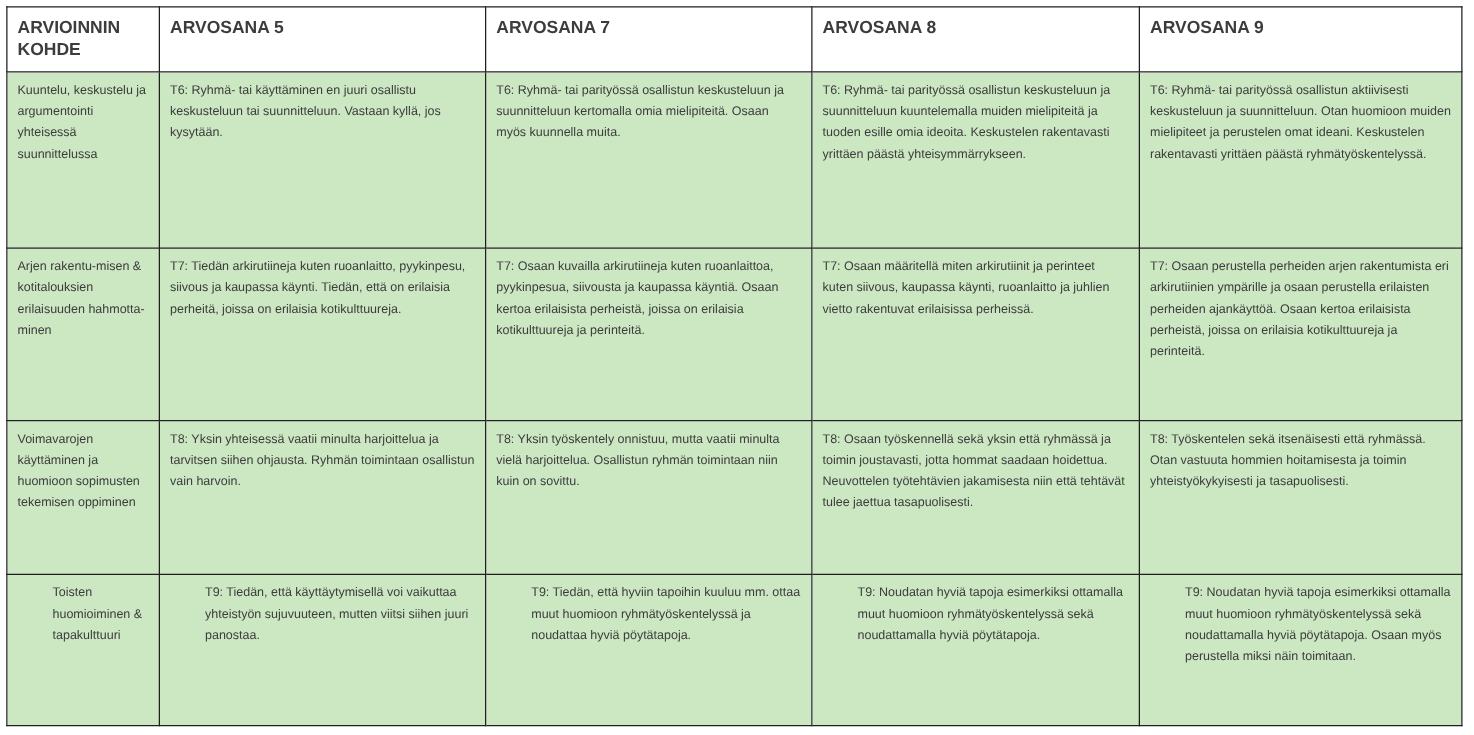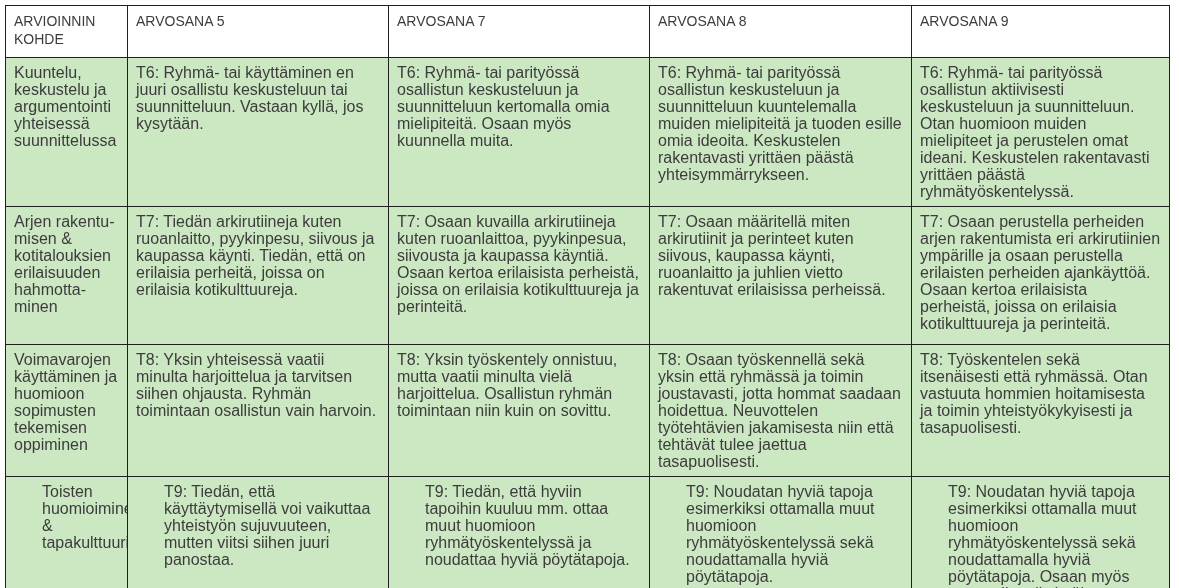--- a/index.html
+++ b/index.html
@@ -27,28 +27,28 @@
     vertical-align: top;
     padding: 6px 8px 6px 8px;
     box-sizing: border-box;
     overflow: hidden;
   }
   table.rubric th {
     background: var(--header-bg, #ffffff);
     color: var(--text, #3c3c3c);
     font-size: 14px;
     line-height: 18px;
-    font-weight: normal;
+    font-weight: bold;
     text-align: left;
     height: 52px;
   }
   table.rubric td {
     background: var(--cell-bg, #cce8c2);
     color: var(--text, #3c3c3c);
-    font-size: 16px;
+    font-size: 10px;
     line-height: 17px;
   }
   tr.row-1 td { height: 141px; }
   tr.row-2 td { height: 138px; }
   tr.row-3 td { height: 123px; }
   tr.row-4 td { height: 121px; padding-left: 36px; }
   col.c-topic { width: 122px; }
   col.c-g5 { width: 261px; }
   col.c-g7 { width: 261px; }
   col.c-g8 { width: 262px; }

